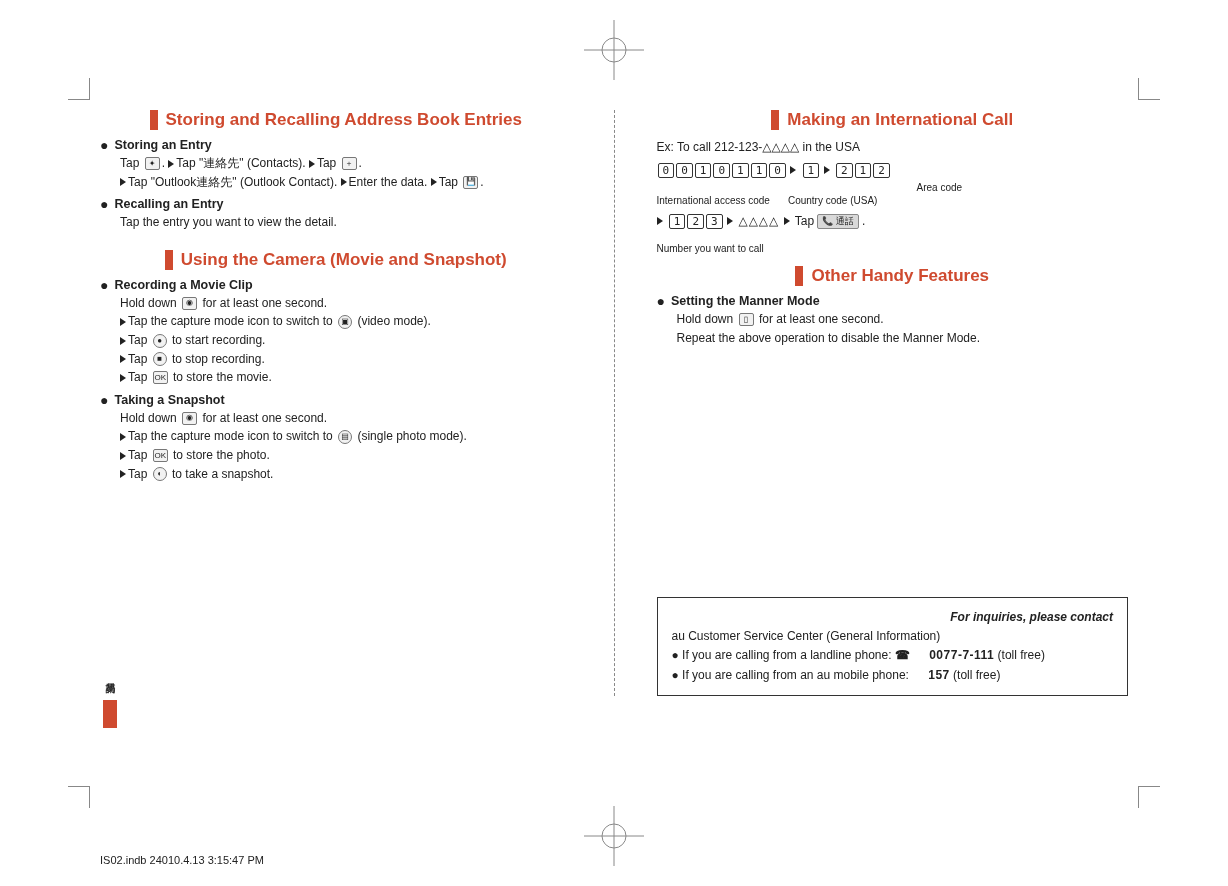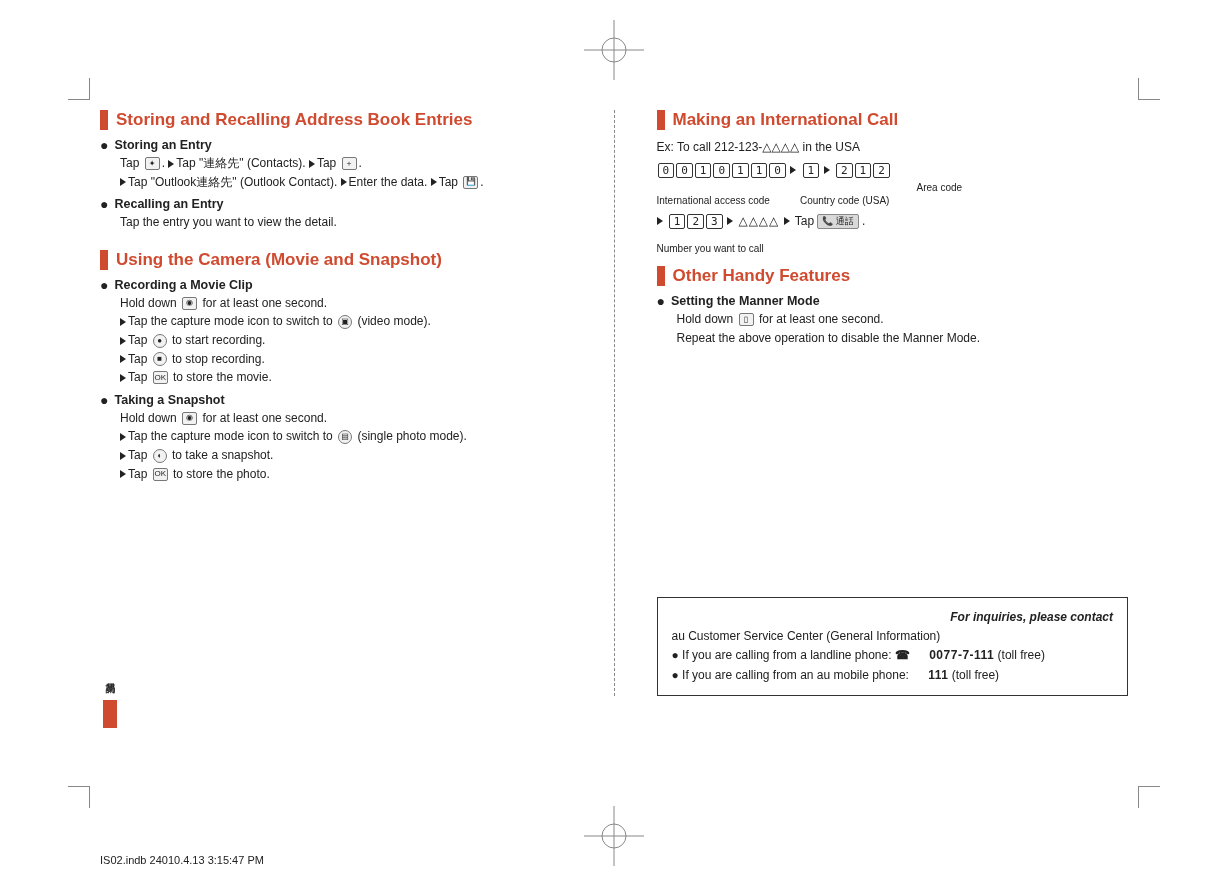--- a/index.html
+++ b/index.html
@@ -24,20 +24,21 @@
   }
   .divider-v {
     width: 0;
     border-left: 1px dashed #888;
     margin: 0 2px;
   }
   .sect-head {
     display: flex;
     align-items: center;
     margin-bottom: 8px;
+    justify-content: center;
   }
   .sect-bar {
     width: 8px;
     height: 20px;
     background: #cf4a2f;
     margin-right: 8px;
   }
   .sect-title {
     color: #cf4a2f;
     font-size: 17px;
@@ -99,21 +100,21 @@
   .call-diagram {
     font-size: 12px;
     margin: 6px 0 4px 0;
   }
   .call-labels {
     font-size: 10px;
     margin-bottom: 8px;
   }
   .call-row2 {
     display: flex;
-    gap: 30px;
+    gap: 18px;
     margin-top: 2px;
   }
   .underline-seg {
     padding-bottom: 1px;
   }
   .triangles {
     letter-spacing: 1px;
   }
   .tape {
     position: absolute;
@@ -278,24 +279,24 @@
       <span class="bullet-dot">●</span>
       <span>Taking a Snapshot</span>
     </div>
     <span class="body-line">
       <span>Hold down </span><span class="inline-icon">◉</span><span> for at least one second.</span>
     </span>
     <span class="body-line">
       <span class="tri"></span><span>Tap the capture mode icon to switch to </span><span class="inline-icon round">▤</span><span> (single photo mode).</span>
     </span>
     <span class="body-line">
+      <span class="tri"></span><span>Tap </span><span class="inline-icon">OK</span><span> to store the photo.</span>
+    </span>
+    <span class="body-line">
       <span class="tri"></span><span>Tap </span><span class="inline-icon round">◐</span><span> to take a snapshot.</span>
-    </span>
-    <span class="body-line">
-      <span class="tri"></span><span>Tap </span><span class="inline-icon">OK</span><span> to store the photo.</span>
     </span>
   </div>
 
   <div class="divider-v"></div>
 
   <div class="col">
 
     <div class="sect-head">
       <div class="sect-bar"></div>
       <div class="sect-title">Making an International Call</div>
@@ -341,21 +342,21 @@
     </div>
     <span class="body-line">
       <span>Hold down </span><span class="inline-icon">▯</span><span> for at least one second.</span>
     </span>
     <span class="body-line">Repeat the above operation to disable the Manner Mode.</span>
 
     <div class="info-box">
       <div class="head">For inquiries, please contact</div>
       <div>au Customer Service Center (General Information)</div>
       <div>● <span>If you are calling from a landline phone: </span><span style="font-weight:bold">☎</span> <span class="num">0077-7-111</span><span> (toll free)</span></div>
-      <div>● <span>If you are calling from an au mobile phone: </span><span class="num">111</span><span> (toll free)</span></div>
+      <div>● <span>If you are calling from an au mobile phone: </span><span class="num">157</span><span> (toll free)</span></div>
     </div>
   </div>
 </div>
 
 <div class="tape">簡易英語</div>
 <div class="tape-block"></div>
 
 <div class="footer">
   <span>IS02.indb   240</span>
   <span>10.4.13   3:15:47 PM</span>

